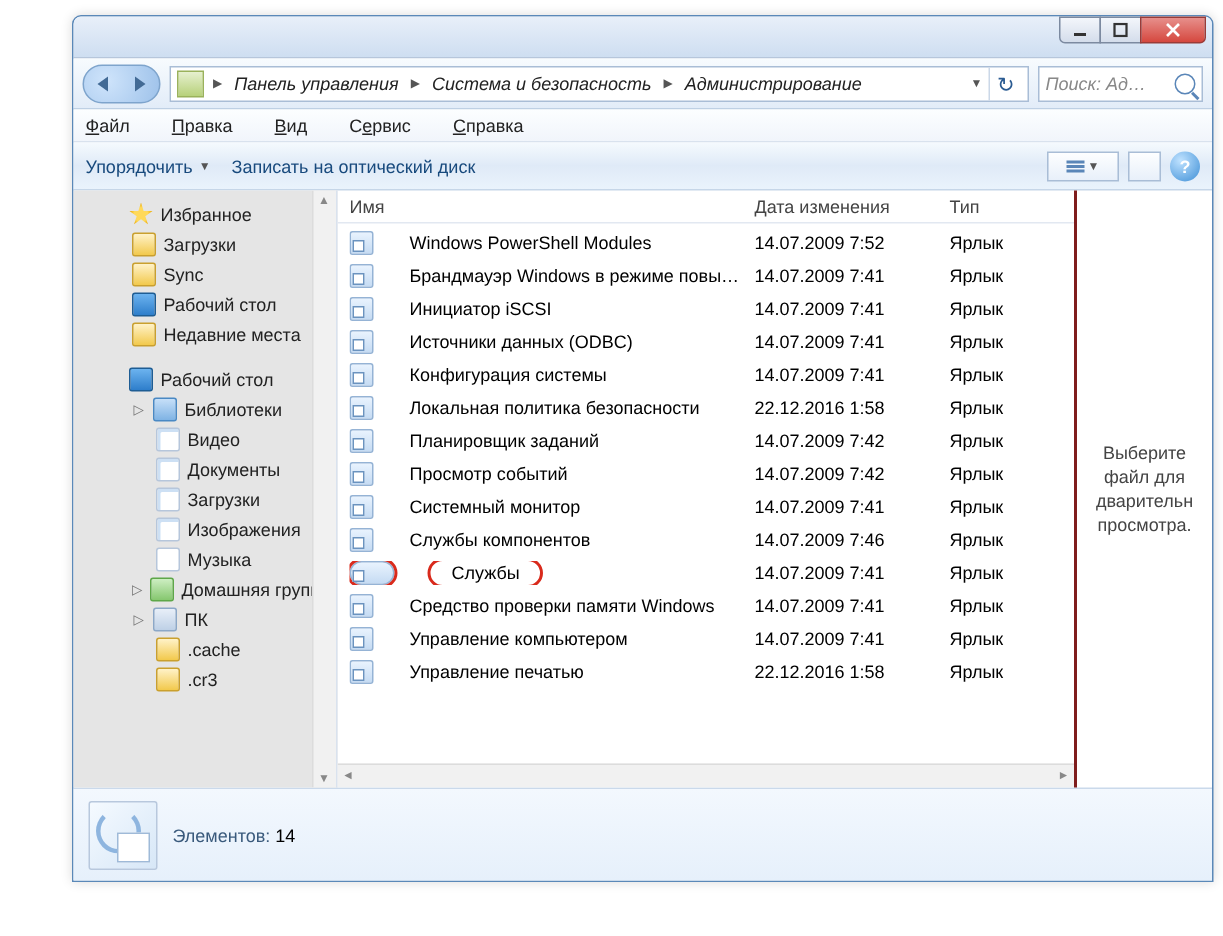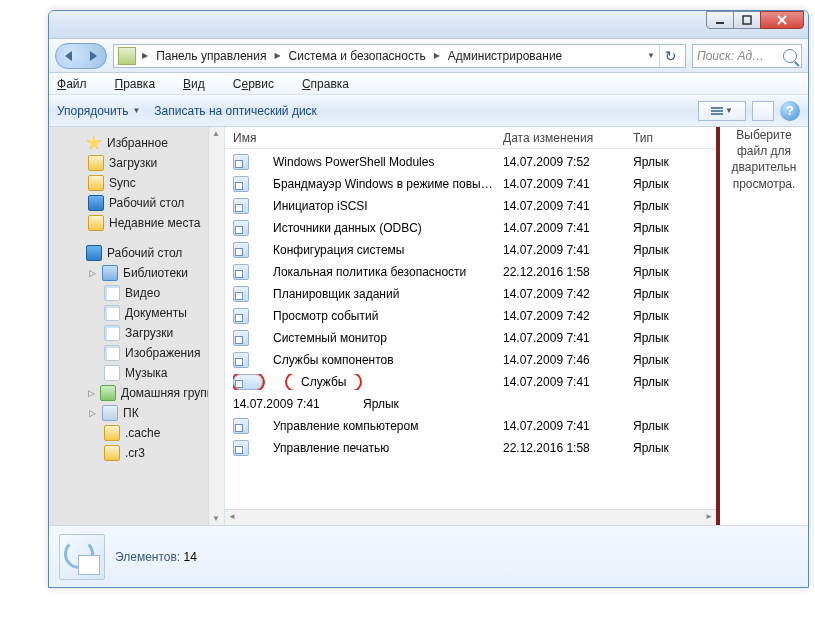--- a/index.html
+++ b/index.html
@@ -10,21 +10,21 @@
   .win-btn { width:28px; height:18px; margin-left:-1px; border:1px solid #7c8aa0; background:linear-gradient(#f3f6fb,#d4ddeb); display:flex; align-items:center; justify-content:center; cursor:default; }
   .win-btn.close { background:linear-gradient(#e78f8b,#d5483f); border-color:#9a3c38; width:44px; border-radius:0 0 4px 0; }
   .win-btn.min { border-radius:0 0 0 4px; }
   .addrbar { height:34px; background:linear-gradient(#f7fbfe,#e2ecf8); border-bottom:1px solid #bed0e4; display:flex; align-items:center; padding:0 6px; gap:6px; }
   .navarrows { width:52px; height:26px; background:radial-gradient(circle at 30% 40%,#cfe4fb,#9ec2ea); border:1px solid #7ea4cc; border-radius:14px; position:relative; }
   .navarrows:before,.navarrows:after{ content:""; position:absolute; top:7px; width:0;height:0;border-top:5px solid transparent;border-bottom:5px solid transparent;}
   .navarrows:before{left:9px;border-right:7px solid #426a95;}
   .navarrows:after{right:9px;border-left:7px solid #426a95;}
   .crumbholder { flex:1; height:24px; border:1px solid #a9bdd6; background:#fff; display:flex; align-items:center; }
   .crumbicon { width:18px; height:18px; margin:0 4px; background:linear-gradient(#e6f0cf,#b7d17a); border:1px solid #9ab25b; }
-  .crumb { padding:0 6px; height:100%; display:flex; align-items:center; color:#222; cursor:default;}
+  .crumb { padding:0 6px; height:100%; display:flex; align-items:center; color:#222; cursor:default;font-style:italic;}
   .sep { color:#666; font-size:9px; padding:0 2px; }
   .cr-tail { margin-left:auto; display:flex; align-items:center; padding-right:4px; gap:4px; }
   .refresh { width:22px; height:22px; border-left:1px solid #cbd8e8; display:flex;align-items:center;justify-content:center;color:#2a5b92;font-size:14px; }
   .searchbox { width:110px; height:24px; border:1px solid #a9bdd6; background:#fff; display:flex; align-items:center; padding:0 4px; color:#888; font-style:italic; position:relative;}
   .searchbox .mag { margin-left:auto; width:14px;height:14px;border:1.5px solid #5a86b8;border-radius:50%; position:relative;}
   .searchbox .mag:after{content:"";position:absolute;width:6px;height:1.5px;background:#5a86b8;bottom:-3px;right:-4px;transform:rotate(45deg);}
   .menubar { height:22px; padding:2px 8px; display:flex; gap:28px; align-items:center; border-bottom:1px solid #d9e2ee; background:linear-gradient(#fcfeff,#f1f5fb); }
   .menubar span { color:#222; cursor:default; }
   .menubar span u { text-decoration:underline; }
   .toolbar { height:32px; background:linear-gradient(#f5fafe,#dfeaf7,#eaf3fc); border-bottom:1px solid #c6d6e8; display:flex; align-items:center; padding:0 8px; gap:14px; }
@@ -65,21 +65,21 @@
   .c-name{width:270px;}
   .c-date{width:130px;}
   .c-type{width:80px;}
   .rows{padding-top:2px;}
   .row{display:flex;align-items:center;height:22px;padding-left:8px;cursor:default;position:relative;}
   .row .c-name{display:flex;align-items:center;gap:24px;white-space:nowrap;overflow:hidden;text-overflow:ellipsis;}
   .row.highlight .c-name span{outline:2.5px solid #d92a1c;border-radius:12px;padding:1px 14px;}
   .hscroll{position:absolute;left:0;right:0;bottom:0;height:16px;background:#f1f1f1;border-top:1px solid #dcdcdc;}
   .hscroll:before{content:"◄";font-size:8px;color:#888;position:absolute;left:3px;top:2px;}
   .hscroll:after{content:"►";font-size:8px;color:#888;position:absolute;right:3px;top:2px;}
-  .preview { width:92px; border-left:4px solid #7f1d1d; display:flex; align-items:flex-start; justify-content:center; text-align:center; color:#444; padding:0 6px; font-size:12px; line-height:1.35;}
+  .preview { width:92px; border-left:2px solid #7f1d1d; display:flex; align-items:center; justify-content:center; text-align:center; color:#444; padding:0 6px; font-size:12px; line-height:1.35;}
   .statusbar { height:62px; background:linear-gradient(#f3f8fe,#e6f0fb); border-top:1px solid #cad9eb; display:flex; align-items:center; padding:0 10px; gap:10px;}
   .bigicon{width:46px;height:46px;border:1px solid #b8c8dd;background:linear-gradient(135deg,#f5faff,#d7e7f7);position:relative;border-radius:2px;}
   .bigicon:after{content:"";position:absolute;right:4px;bottom:4px;width:20px;height:18px;background:#fff;border:1px solid #9fbad8;}
   .bigicon:before{content:"";position:absolute;left:4px;top:4px;width:24px;height:24px;border-radius:50%;border:3px solid #8eb5df;border-top-color:transparent;}
   .status-label{color:#3a5a7c;}
   .tri{font-size:8px;color:#555;}
 </style>
 </head>
 <body>
 
@@ -321,20 +321,24 @@
             </div>
             <div class="row highlight">
               <div class="c-name">
                 <span class="ic ic-short"></span>
                 <span>Службы</span>
               </div>
               <div class="c-date">14.07.2009 7:41</div>
               <div class="c-type">Ярлык</div>
             </div>
             <div class="row">
+              <div class="c-name">
+                <span class="ic ic-short"></span>
+                <span>Средство проверки памяти Windows</span>
+              </div>
               <div class="c-date">14.07.2009 7:41</div>
               <div class="c-type">Ярлык</div>
             </div>
             <div class="row">
               <div class="c-name">
                 <span class="ic ic-short"></span>
                 <span>Управление компьютером</span>
               </div>
               <div class="c-date">14.07.2009 7:41</div>
               <div class="c-type">Ярлык</div>

